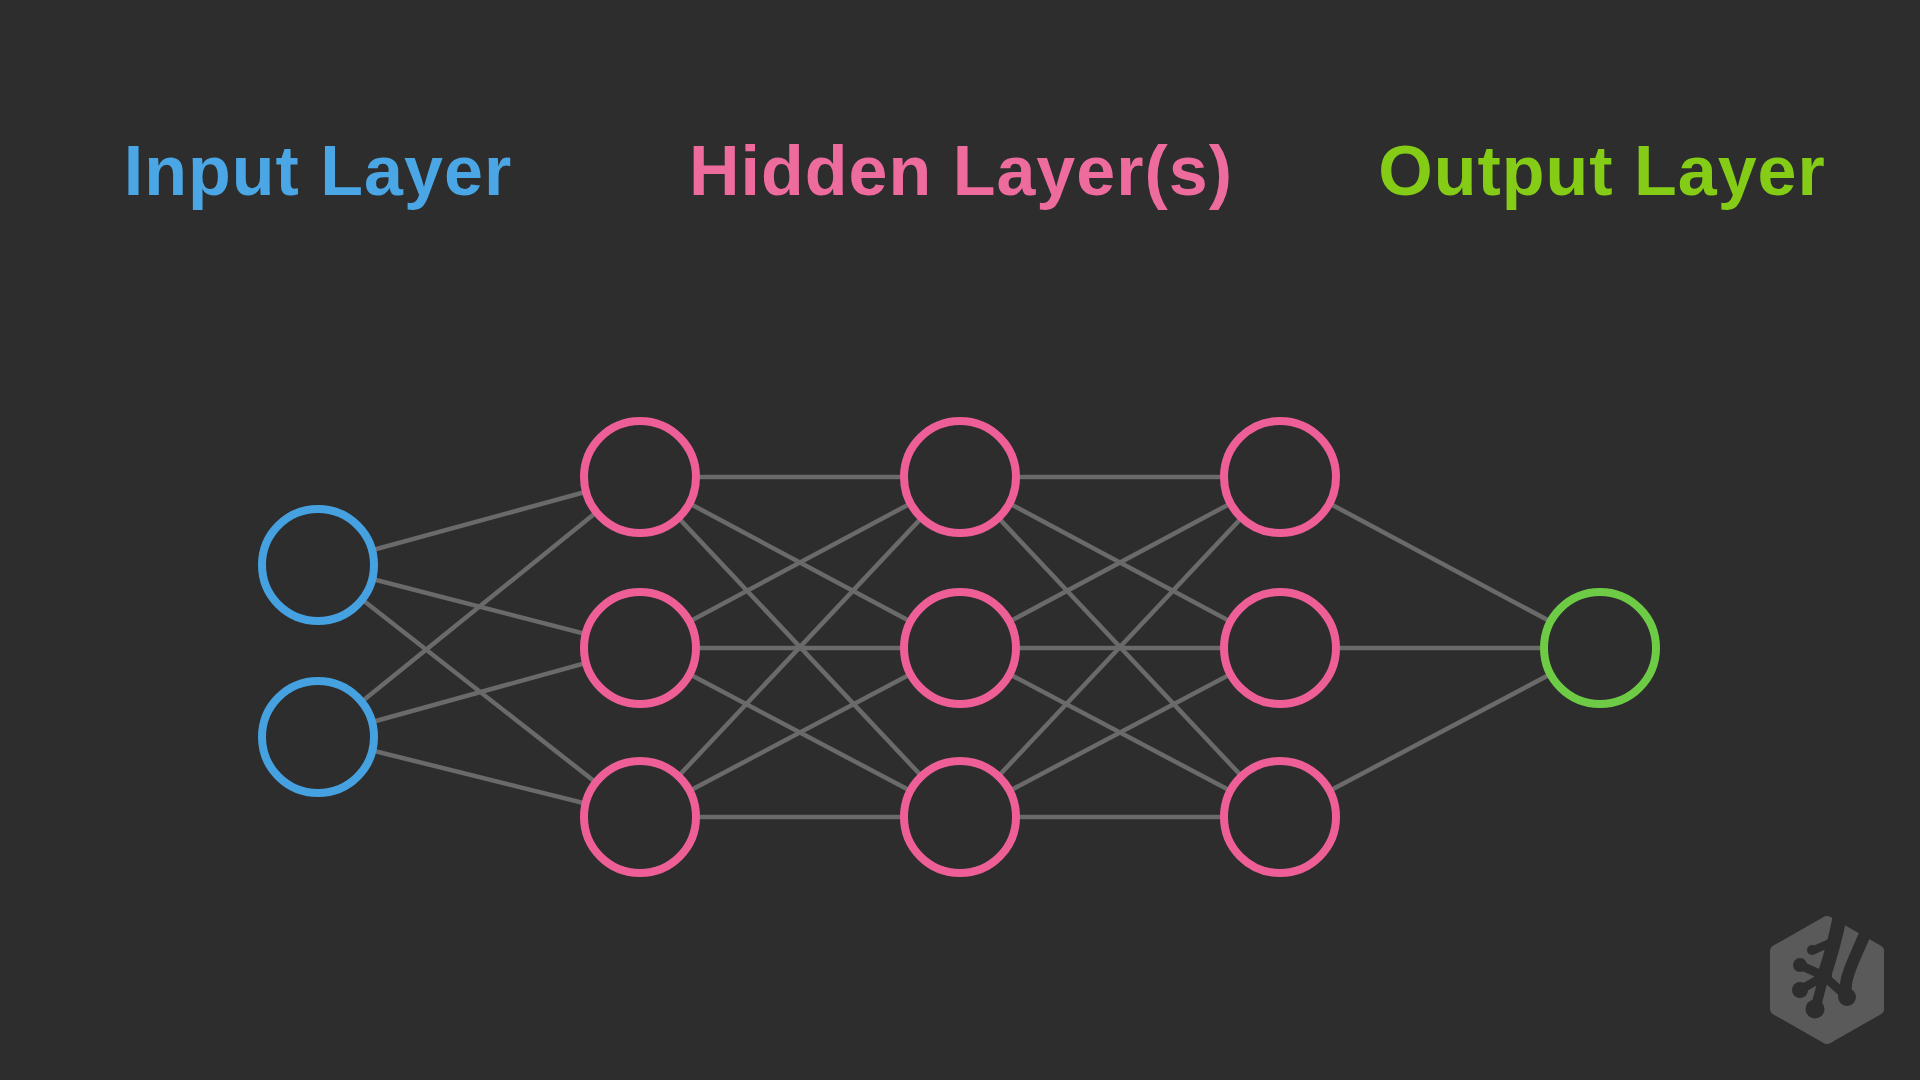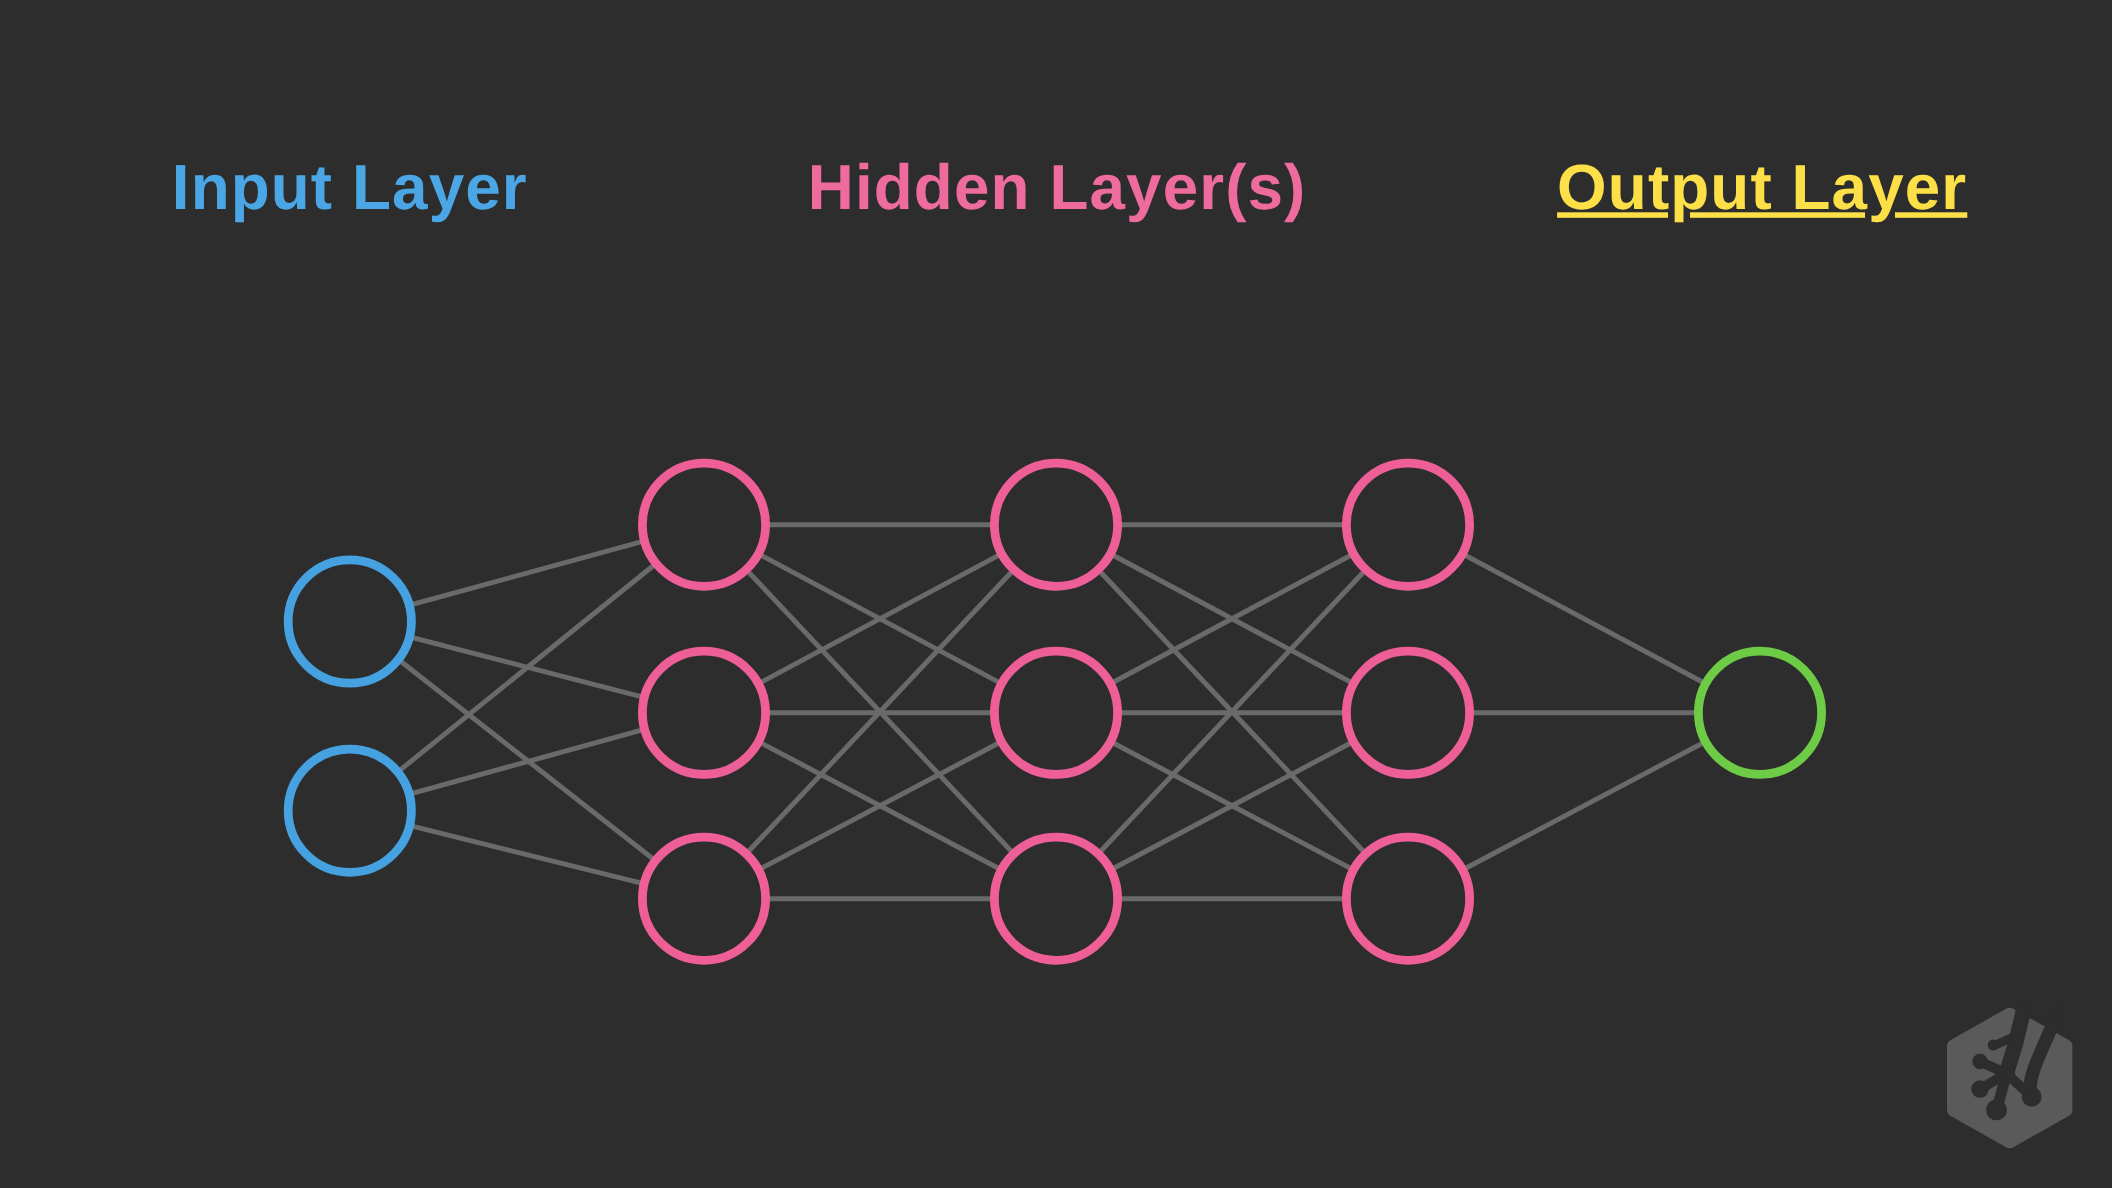--- a/index.html
+++ b/index.html
@@ -19,21 +19,21 @@
     position: absolute;
     left: 0;
     top: 0;
     width: 1920px;
     height: 1080px;
     display: block;
   }
   .layer-label {
     position: absolute;
     transform: translateX(-50%);
-    font-size: 58px;
+    font-size: 70px;
     font-weight: 700;
     letter-spacing: 1px;
     white-space: nowrap;
     line-height: 66px;
     user-select: none;
   }
   .logo-svg {
     position: absolute;
     left: 1762px;
     top: 916px;
@@ -85,21 +85,21 @@
       <circle cx="1280" cy="477" r="56" fill="#2d2d2d" stroke="#ef5f97" stroke-width="8"></circle>
       <circle cx="1280" cy="648" r="56" fill="#2d2d2d" stroke="#ef5f97" stroke-width="8"></circle>
       <circle cx="1280" cy="817" r="56" fill="#2d2d2d" stroke="#ef5f97" stroke-width="8"></circle>
       <circle cx="1600" cy="648" r="56" fill="#2d2d2d" stroke="#6ecb45" stroke-width="8"></circle>
     </svg>
 
   <div class="layer-label" style="left: 318px; top: 138px; color: rgb(74, 166, 228);">Input Layer</div>
 
   <div class="layer-label" style="left: 961px; top: 138px; color: rgb(238, 107, 157); text-align: center;">Hidden Layer(s)</div>
 
-  <div class="layer-label" style="left: 1602px; top: 138px; color: #fde047; text-decoration: underline;">Output Layer</div>
+  <div class="layer-label" style="left: 1602px; top: 138px; color: #84cc16;">Output Layer</div>
 
   <svg class="logo-svg" viewBox="0 0 130 128">
     <polygon class="logo-badge" points="65,6 116,35 116,93 65,122 14,93 14,35" stroke-width="12" stroke-linejoin="round" fill="#5a5a5a" stroke="#5a5a5a"></polygon>
     <g stroke-linecap="round" fill="none">
       <path class="logo-dark-stroke" d="M 78,0 C 74,20 68,42 62,60" stroke-width="14" stroke="#2d2d2d"></path>
       <path class="logo-dark-stroke" d="M 108,6 C 100,26 91,44 87,56 C 84,64 83,72 84,79" stroke-width="12" stroke="#2d2d2d"></path>
       <path class="logo-dark-stroke" d="M 62,60 L 40,50" stroke-width="9" stroke="#2d2d2d"></path>
       <path class="logo-dark-stroke" d="M 62,60 L 40,73" stroke-width="9" stroke="#2d2d2d"></path>
       <path class="logo-dark-stroke" d="M 62,60 L 54,90" stroke-width="10" stroke="#2d2d2d"></path>
       <path class="logo-dark-stroke" d="M 62,60 L 83,79" stroke-width="9" stroke="#2d2d2d"></path>

